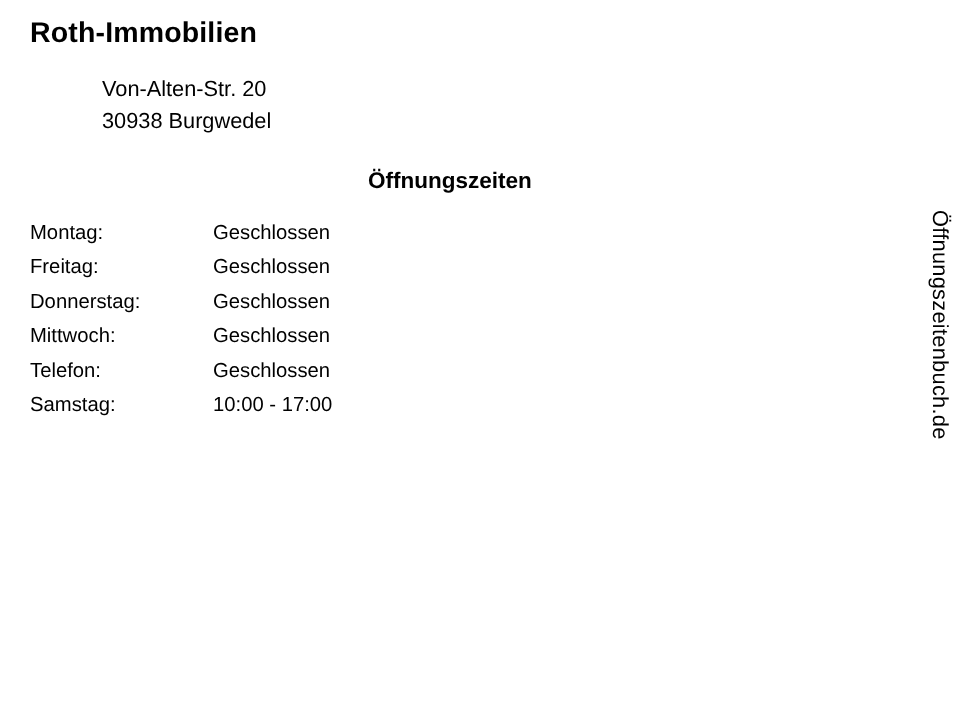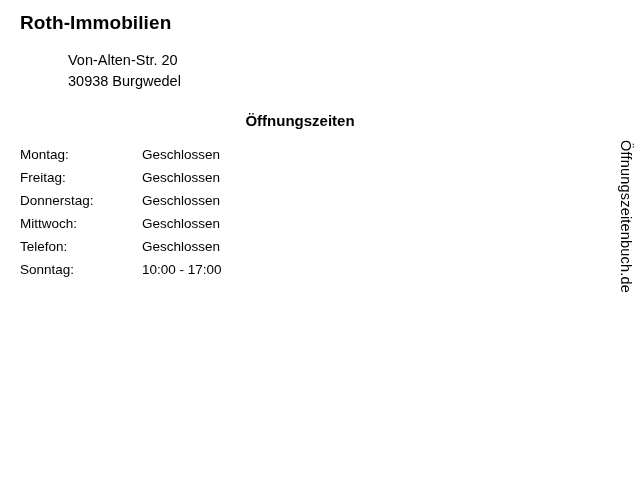--- a/index.html
+++ b/index.html
@@ -113,21 +113,21 @@
         </tr>
         <tr>
           <td class="day">Mittwoch:</td>
           <td class="time">Geschlossen</td>
         </tr>
         <tr>
           <td class="day">Telefon:</td>
           <td class="time">Geschlossen</td>
         </tr>
         <tr>
-          <td class="day">Sonntag:</td>
+          <td class="day">Samstag:</td>
           <td class="time">10:00 - 17:00</td>
         </tr>
       </tbody>
     </table>
 
   </div>
 
   <div class="side-label">Öffnungszeitenbuch.de</div>
 
 </div>

